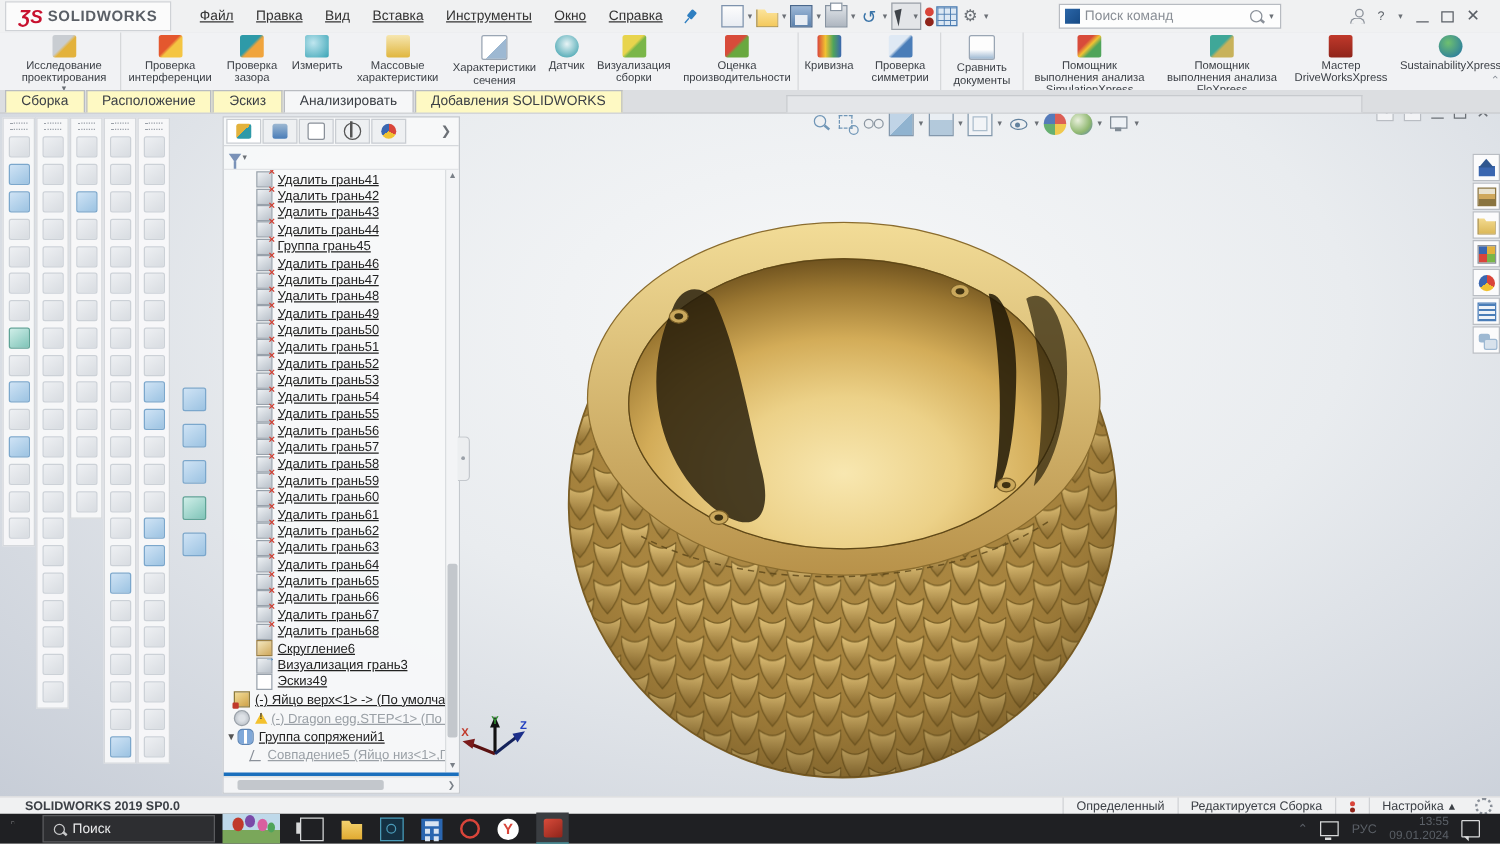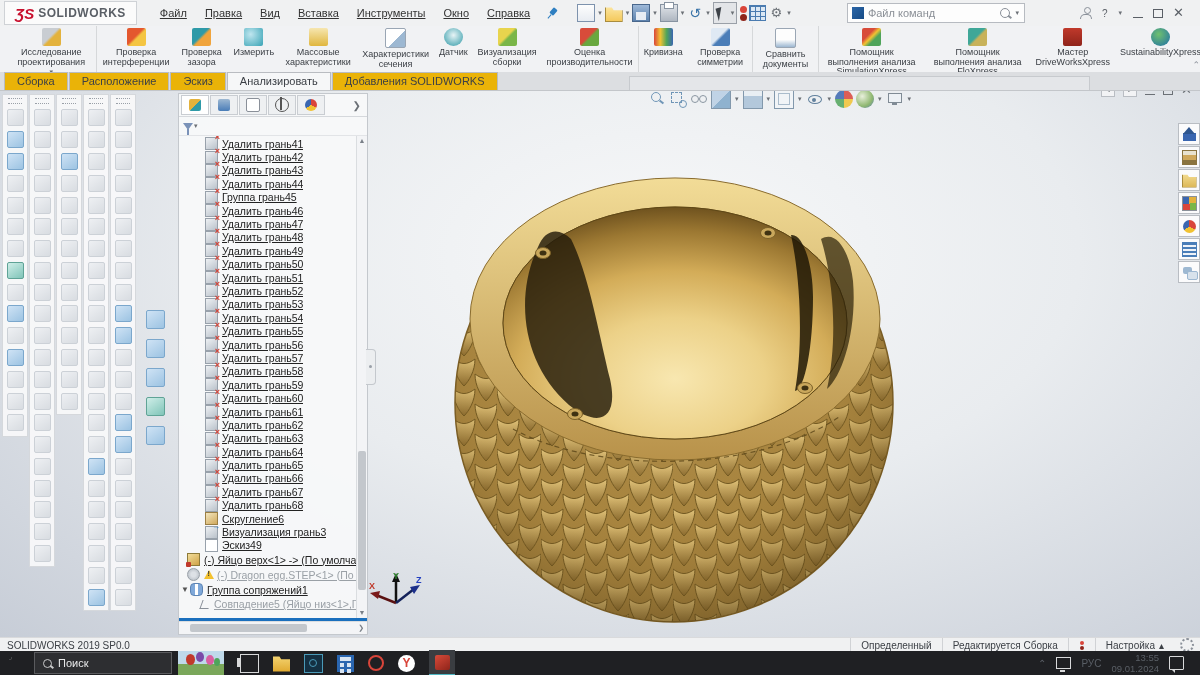--- a/index.html
+++ b/index.html
@@ -71,21 +71,21 @@
   .g12{background:linear-gradient(135deg,#dfe9f4 45%,#4a7db8 55%);}
   .g13{background:linear-gradient(180deg,#fdfdfd 60%,#9db8d2);border:1px solid #9aa6b4;}
   .g14{background:linear-gradient(135deg,#d84b3a 35%,#f1c232 50%,#4fa45a 65%);}
   .g15{background:linear-gradient(135deg,#3fa798 45%,#c8b25a 55%);}
   .g16{background:linear-gradient(180deg,#c0392b,#8f241a);}
   .g17{background:radial-gradient(circle at 40% 35%,#6fc06f,#1d6fa8);border-radius:50%;}
   .rib-collapse{position:absolute;right:6px;bottom:2px;color:#8a9099;font-size:9px;}
   
   .tabrow{position:absolute;left:0;top:72px;width:1200px;height:18px;background:#dcdee1;
           display:flex;align-items:flex-end;border-bottom:1px solid #c3c6ca;}
-  .tab{padding:2px 12px;background:#eab308;border:1px solid #b9bcc1;border-bottom:none;color:#3c4046;margin-right:1px;height:13px;}
+  .tab{padding:2px 12px;background:#fef9c3;border:1px solid #b9bcc1;border-bottom:none;color:#3c4046;margin-right:1px;height:13px;}
   .tab.active{background:#f6f7f8;font-weight:normal;}
   .tabstrip-rest{flex:1;height:13px;border:1px solid #c7cace;border-bottom:none;margin:0 110px 0 130px;background:#e4e6e9;}
   
   .main{position:absolute;left:0;top:91px;width:1200px;height:546px;
         background:radial-gradient(ellipse at 55% 30%,#f7f8f9 0%,#e9ecef 45%,#c7cdd7 100%);overflow:hidden;}
   
   .ltcol{position:absolute;width:24px;background:rgba(248,249,250,.92);border:1px solid #d5d8dc;
          display:flex;flex-direction:column;align-items:center;padding:2px 0;}
   .ltcol .grip{width:14px;height:4px;border-top:1px dotted #9aa0a8;border-bottom:1px dotted #9aa0a8;margin:1px 0 3px;}
   .tool-icon{width:15px;height:15px;margin:2.4px 0;border-radius:2px;}
@@ -179,21 +179,21 @@
   .tp-props{background:repeating-linear-gradient(180deg,#4a7db8 0 2px,#eef2f8 2px 4px);border:1px solid #4a7db8;}
   .tp-forum::before{content:"";position:absolute;left:0;top:1px;width:9px;height:7px;background:#9db8d2;border-radius:2px;}
   .tp-forum::after{content:"";position:absolute;left:4px;top:5px;width:9px;height:7px;background:#d8e2ec;border:1px solid #9db8d2;border-radius:2px;}
   
   .triad{position:absolute;left:368px;top:478px;}
   
   .egg{position:absolute;left:453px;top:86px;}
   
   .statusbar{position:absolute;left:0;top:637px;width:1200px;height:14px;background:#f0f1f2;border-top:1px solid #d9dadc;
              display:flex;align-items:center;font-size:10px;color:#3c4046;}
-  .statusbar .lefttxt{padding-left:7px;}
+  .statusbar .lefttxt{padding-left:20px;font-weight:bold;}
   .statusbar .right{margin-left:auto;display:flex;align-items:flex-start;height:100%;}
   .statusbar .cell{padding:0 10px;border-left:1px solid #d0d2d5;height:100%;display:flex;align-items:center;gap:4px;}
   .sb-lights{width:6px;height:11px;display:flex;flex-direction:column;justify-content:center;align-items:center;gap:1px;}
   .sb-lights i{width:4px;height:4px;border-radius:50%;}
   .sb-gear{width:10px;height:10px;border-radius:50%;border:2px dotted #8a9099;margin:0 6px;}
   
   .taskbar{position:absolute;left:0;top:651px;width:1200px;height:24px;background:#1f2023;display:flex;align-items:center;color:#e8e9ea;}
   .start{width:30px;height:24px;display:flex;align-items:center;justify-content:center;}
   .start .win{width:12px;height:12px;background:
       linear-gradient(#1f2023 0,#1f2023 0) ,#e8e9ea;
@@ -262,21 +262,21 @@
       <span class="qa-lights">
           <i style="background:#d9453a"></i>
           <i style="background:#8f241a"></i>
         </span>
       <span class="qa-grid"></span>
       <span class="qaic qa-gear">⚙</span>
         <span class="caret">▾</span>
     </div>
     <div class="search-cmd">
       <span class="sq"></span>
-      <span class="ph">Файл команд</span>
+      <span class="ph">Поиск команд</span>
       <span class="mag"></span>
       <span class="caret">▾</span>
     </div>
     <div class="tb-right">
       <span class="user-ic"></span>
       <span>?</span>
       <span class="caret">▾</span>
       <span class="win-min"></span>
       <span class="win-restore"></span>
       <span class="win-close">✕</span>

